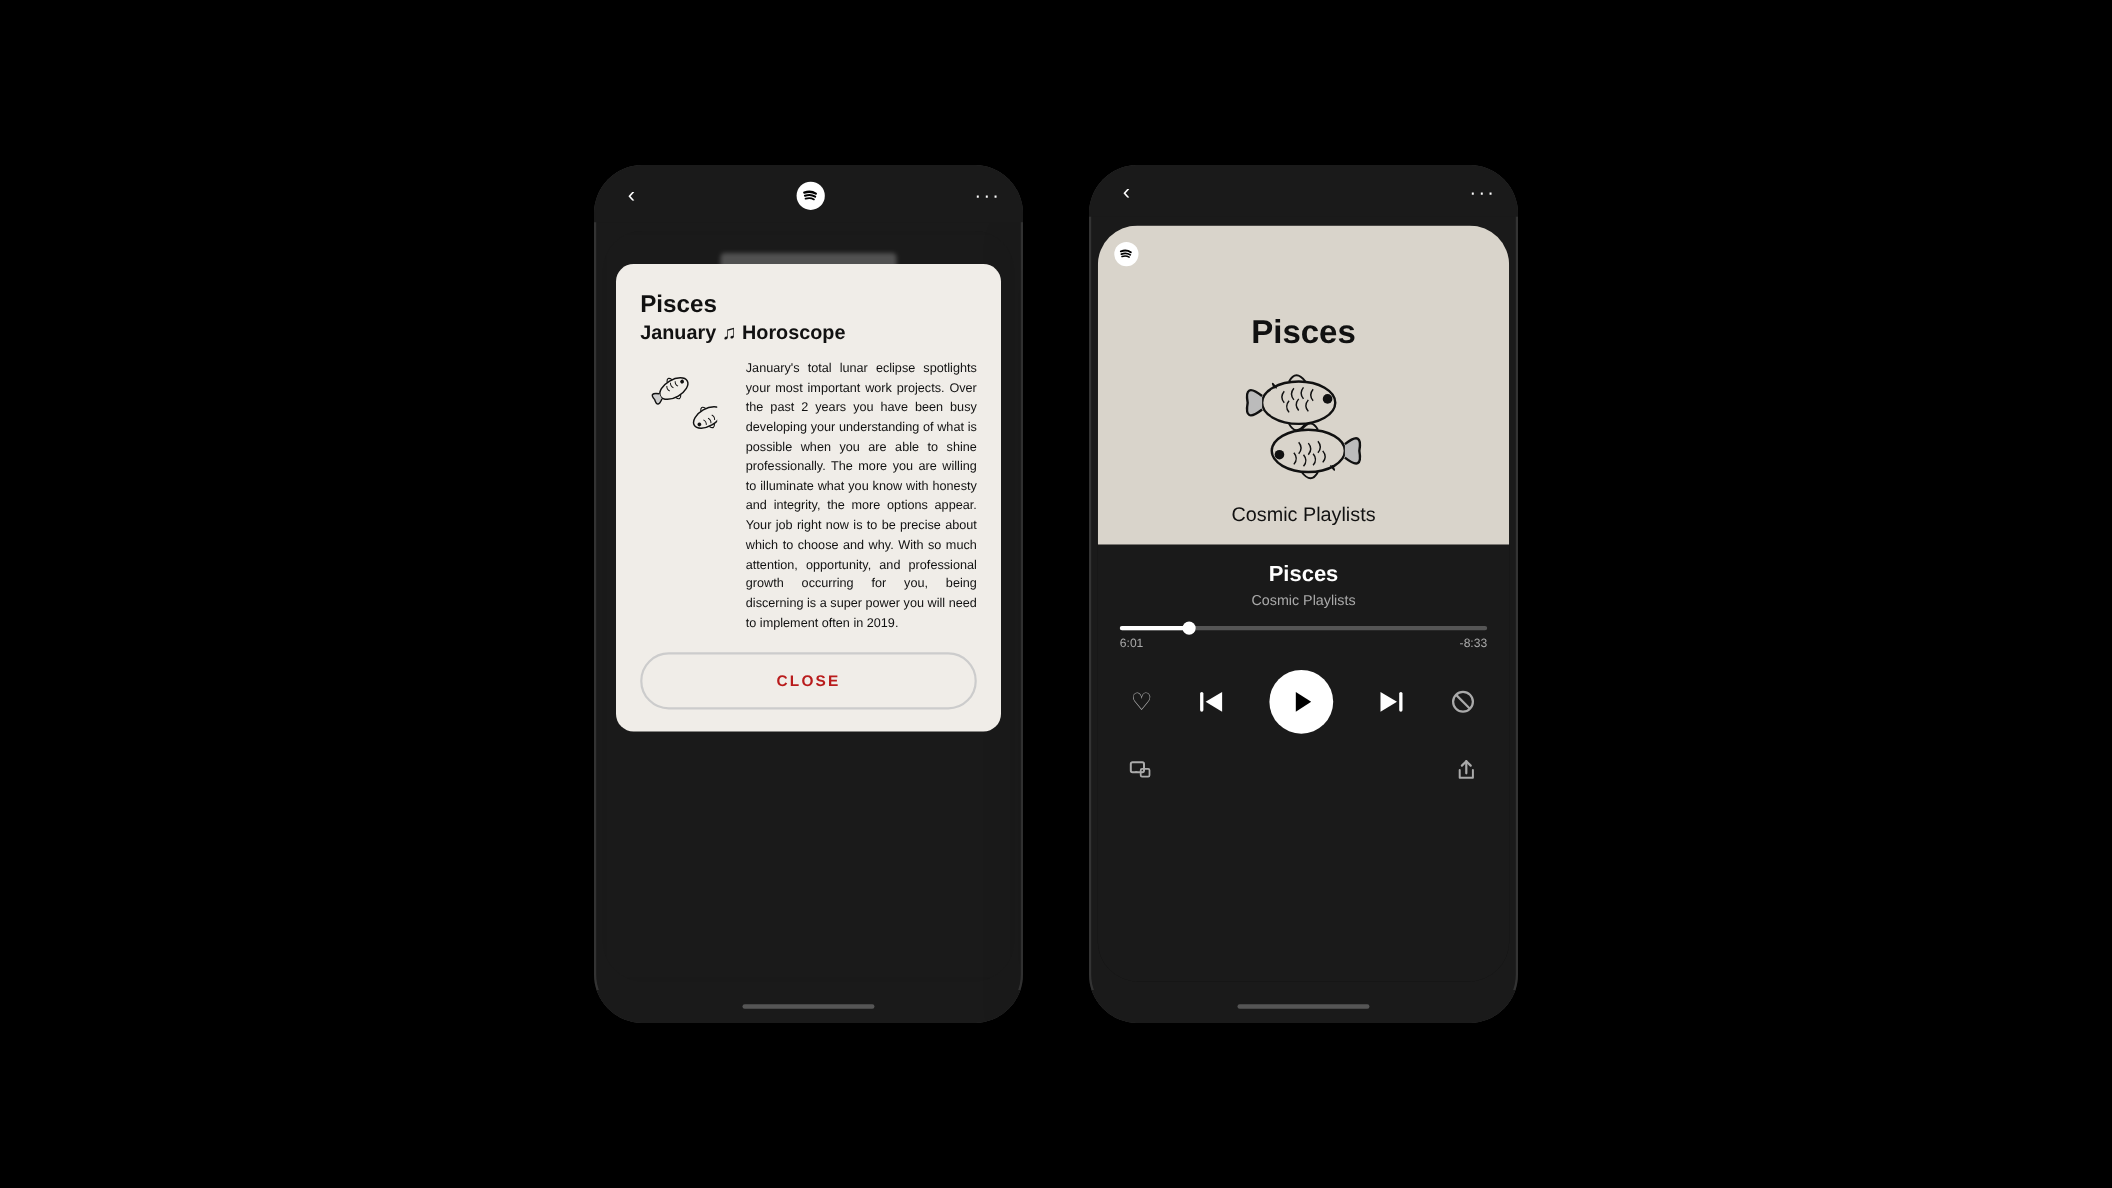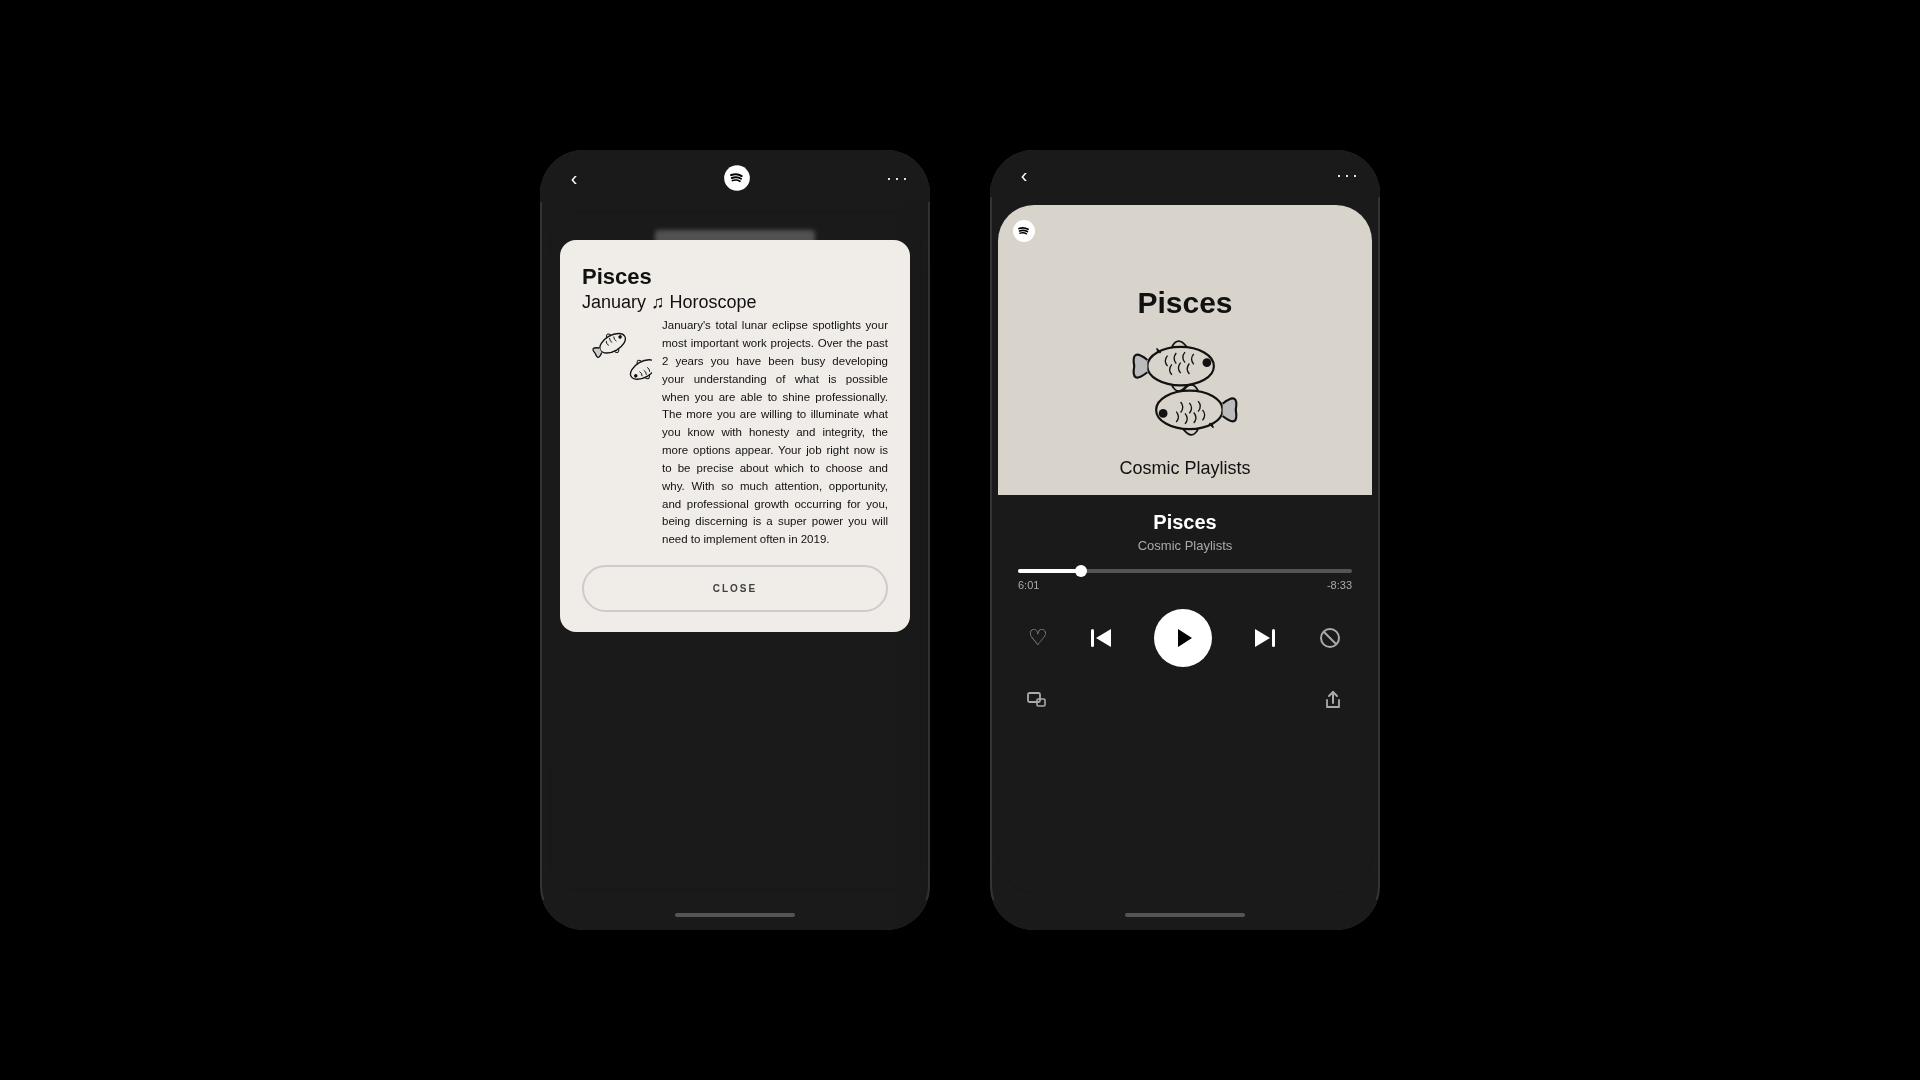--- a/index.html
+++ b/index.html
@@ -131,28 +131,28 @@
     .horoscope-title {
       font-size: 22px;
       font-weight: 700;
       color: #111;
       line-height: 1.2;
       margin-bottom: 2px;
     }
 
     .horoscope-subtitle {
       font-size: 18px;
-      font-weight: 400;
+      font-weight: 700;
       color: #111;
-      margin-bottom: 4px;
+      margin-bottom: 14px;
     }
 
     .horoscope-content {
       display: flex;
-      gap: 10px;
+      gap: 26px;
       margin-bottom: 16px;
     }
 
     .pisces-fish-small {
       width: 70px;
       height: 70px;
       flex-shrink: 0;
     }
 
     .horoscope-text {
@@ -163,24 +163,24 @@
     }
 
     .close-button {
       display: block;
       width: 100%;
       padding: 16px;
       background: #f0ede8;
       border: 2px solid #ccc;
       border-radius: 40px;
       text-align: center;
-      font-size: 10px;
+      font-size: 14px;
       font-weight: 700;
       letter-spacing: 2px;
-      color: #404040;
+      color: #b91c1c;
       cursor: pointer;
       margin-top: 8px;
     }
 
     
     .right-phone .phone-screen {
       background: #121212;
     }
 
     .right-phone-inner {

